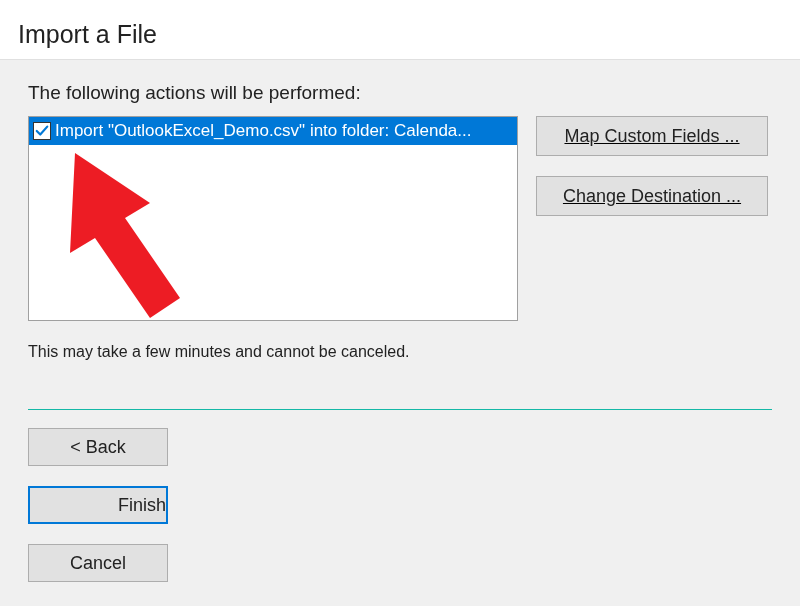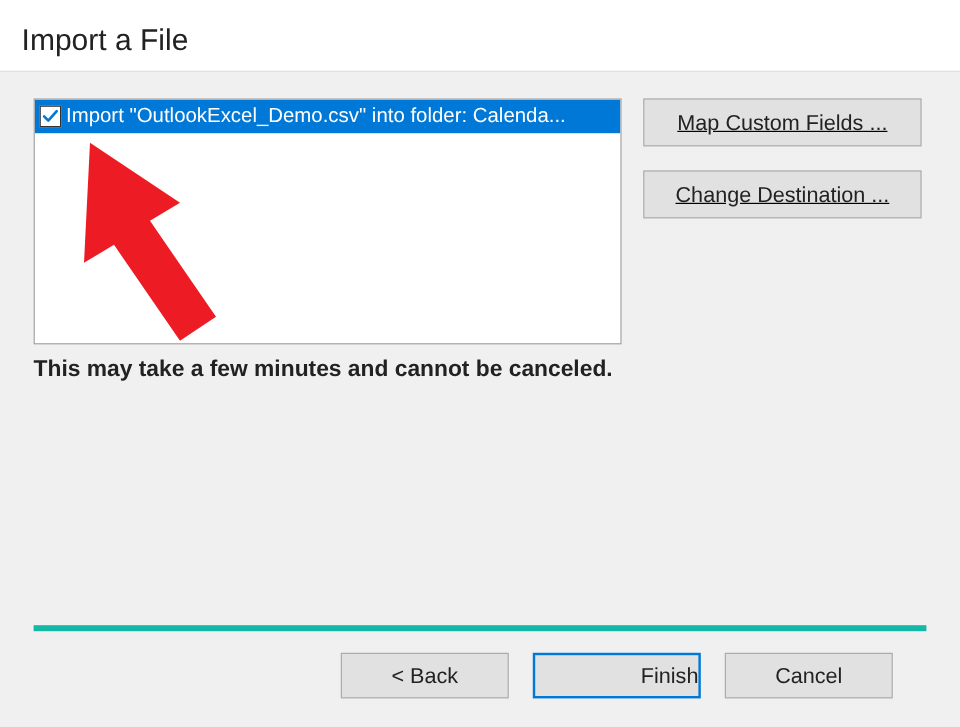--- a/index.html
+++ b/index.html
@@ -101,33 +101,33 @@
       height: 40px;
       background: #e1e1e1;
       border: 1px solid #adadad;
       font-size: 18px;
       color: #222;
       font-family: inherit;
       cursor: pointer;
       text-align: center;
     }
     .note {
-      font-size: 19px;
+      font-size: 16px;
       color: #222;
-      margin-top: 10px;
-      font-weight: bold;
+      margin-top: 22px;
     }
     .footer {
-      border-top: 5px solid #14b8a6;
+      border-top: 1px solid #14b8a6;
       padding: 18px 28px 24px 0;
       display: flex;
       justify-content: flex-end;
       gap: 20px;
       background: #f0f0f0;
       margin-top: 30px;
+      flex-direction: column;
     }
     .footer-btn {
       width: 140px;
       height: 38px;
       background: #e1e1e1;
       border: 1px solid #adadad;
       font-size: 18px;
       color: #222;
       font-family: inherit;
       cursor: pointer;
@@ -141,20 +141,21 @@
       flex: 1;
     }
   </style>
 </head>
 <body>
 
 <div class="window">
   <div class="title-bar">Import a File</div>
 
   <div class="content-area">
+    <div class="instruction">The following actions will be performed:</div>
 
     <div class="main-row">
       <div class="actions-list">
         <div class="action-item">
           <span class="checkbox-wrap">
             <svg viewBox="0 0 16 16">
               <path d="M2 8 L6 12 L14 3" stroke="#0078d7" stroke-width="2.5" fill="none" stroke-linecap="round" stroke-linejoin="round"></path>
             </svg>
           </span>
           <span class="action-label">Import "OutlookExcel_Demo.csv" into folder: Calenda...</span>

